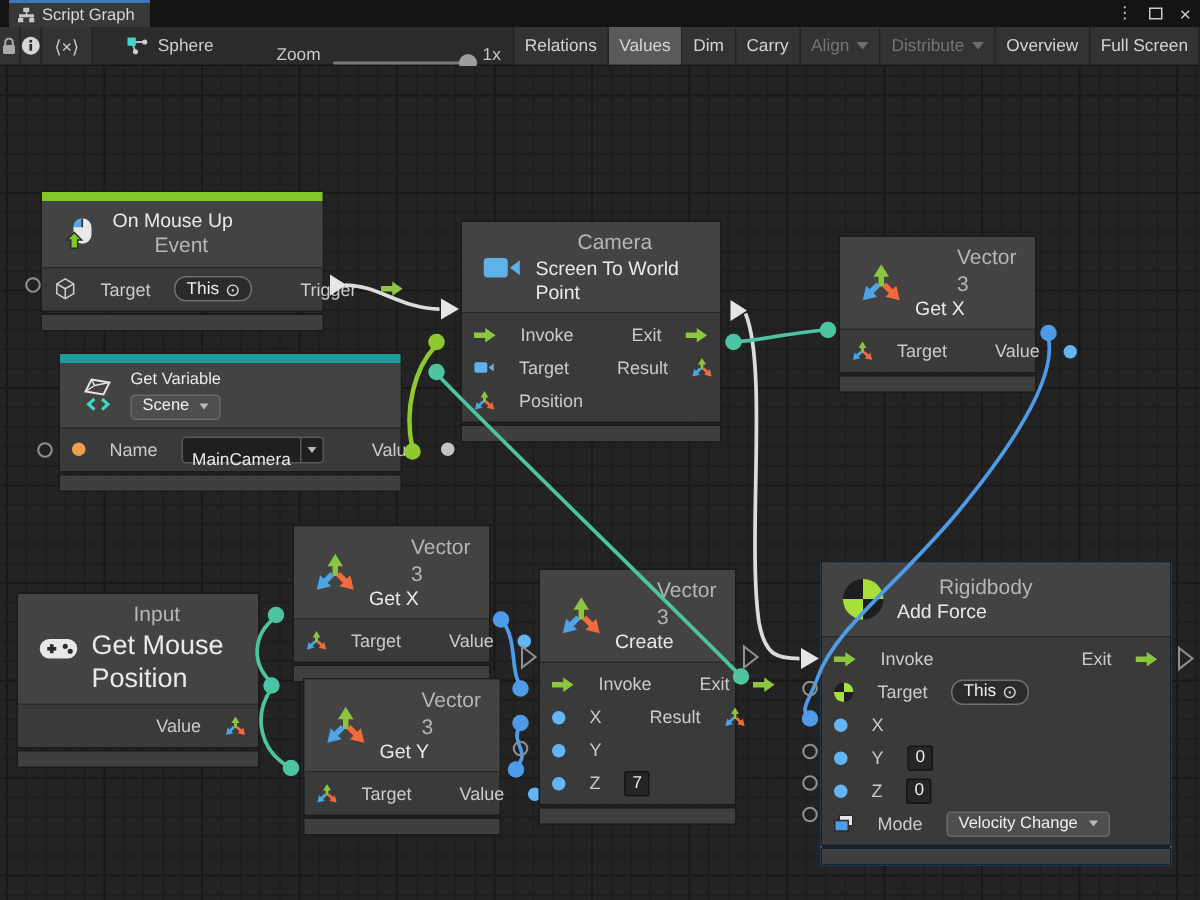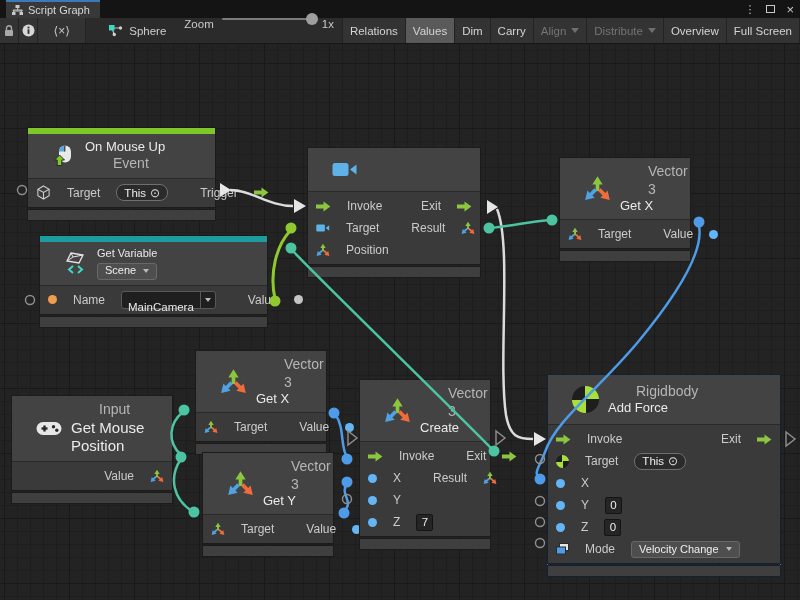--- a/index.html
+++ b/index.html
@@ -16,21 +16,21 @@
   .win-controls .kebab { font-size:11px; line-height:1; }
   .win-controls .maxbox { width:9px; height:8px; border:1px solid #C9C9C9; display:inline-block; }
   .win-controls .closex { font-size:13px; line-height:1; }
 
   
   .toolbar { position:absolute; top:18px; left:0; width:800px; height:26px; background:#2B2B2B;
              border-bottom:1px solid #161616; display:flex; align-items:stretch;
              font-size:11.5px; color:#D4D4D4; }
   .tool-ico { display:flex; align-items:center; justify-content:center; border-right:1px solid #232323; background:#333; }
   .graph-chip { display:flex; align-items:center; gap:6px; padding:0 10px 0 22px; color:#CFCFCF; }
-  .zoom-group { display:flex; align-items:flex-start; gap:8px; padding:0 8px; color:#C9C9C9; }
+  .zoom-group { display:flex; align-items:flex-end; gap:8px; padding:0 8px; color:#C9C9C9;margin-left:24px; }
   .zoom-track { position:relative; width:92px; height:2px; background:#7B7B7B; border-radius:1px; }
   .zoom-handle { position:absolute; right:-4px; top:-5px; width:12px; height:12px; border-radius:50%; background:#9E9E9E; }
   .tbtn { display:flex; align-items:center; justify-content:center; gap:5px; padding:0 7px;
           background:#333333; border-right:1px solid #232323; white-space:nowrap; }
   .tbtn.active { background:#5A5A5A; }
   .tbtn.disabled { color:#747474; }
   .caret { width:0; height:0; border-left:4px solid transparent; border-right:4px solid transparent;
            border-top:5px solid #B9B9B9; display:inline-block; }
   .caret.dim { border-top-color:#6E6E6E; }
   .caret.sm { border-left-width:3.5px; border-right-width:3.5px; border-top-width:4.5px; }
@@ -43,21 +43,21 @@
              linear-gradient(90deg, #191919 1px, transparent 1px),
              linear-gradient(#1E1E1E 1px, transparent 1px),
              linear-gradient(90deg, #1E1E1E 1px, transparent 1px);
            background-size: 65px 65px, 65px 65px, 13px 13px, 13px 13px;
            background-position: 0 19px, 4px 0, 0 6px, 4px 0; }
 
   
   .node { position:absolute; font-size:12px; color:#CBCBCB; z-index:2; }
   .node .main { background:#3A3A3A; box-shadow:0 0 0 1px #1B1B1B; }
   .node .bar { height:6px; }
-  .node .head { background:#434343; border-bottom:1px solid #2A2A2A; display:flex; align-items:center; gap:9px; padding:5px 24px; }
+  .node .head { background:#434343; border-bottom:1px solid #2A2A2A; display:flex; align-items:center; gap:9px; padding:5px 14px; }
   .titles { display:flex; flex-direction:column; justify-content:center; line-height:1.25; }
   .cat   { font-size:14px; color:#B5B5B5;margin-left:28px; }
   .title { font-size:13px; color:#EAEAEA; }
   .rows { padding:3px 0; }
   .row  { display:flex; align-items:center; gap:16px; padding:0 8px; height:22px; white-space:nowrap; }
   .row .spacer { flex:1; }
   .node .foot { height:10px; background:#3F3F3F; box-shadow:0 0 0 1px #1B1B1B; margin-top:3px; }
   .node.selected { box-shadow:0 0 0 1px #4A7FBE; }
   .node.selected .main, .node.selected .foot { box-shadow:0 0 0 1px #123; }
 
@@ -269,20 +269,24 @@
 
     <div class="node" style="left:308px; top:104px; width:172px;">
       <div class="main">
         <div class="head" style="min-height:44px">
           <span class="icon">
             <svg width="26" height="17" viewBox="0 0 26 17">
                 <rect x="0.5" y="2" width="16" height="13" rx="2.5" fill="#5FB2E8"></rect>
                 <path d="M18 8.5 L24.5 3.5 V13.5 Z" fill="#5FB2E8"></path>
               </svg>
           </span>
+          <span class="titles">
+            <span class="cat">Camera</span>
+            <span class="title">Screen To World Point</span>
+          </span>
         </div>
         <div class="rows">
           <div class="row">
             <span class="icon">
                 <svg width="15" height="11" viewBox="0 0 15 11">
                   <use href="#flowarrow" fill="#8CC63E"></use>
                 </svg>
               </span>
             <span>Invoke</span>
             <span class="spacer"></span>
@@ -493,21 +497,21 @@
             <svg width="26" height="15" viewBox="0 0 26 15">
                 <rect x="0.5" y="1" width="25" height="13" rx="6.5" fill="#E8E8E8"></rect>
                 <rect x="5.5" y="6.3" width="6" height="2.4" fill="#2A2A2A"></rect>
                 <rect x="7.3" y="4.5" width="2.4" height="6" fill="#2A2A2A"></rect>
                 <circle cx="17.5" cy="5.8" r="1.7" fill="#2A2A2A"></circle>
                 <circle cx="20.8" cy="9.2" r="1.7" fill="#2A2A2A"></circle>
               </svg>
           </span>
           <span class="titles">
             <span class="cat">Input</span>
-            <span class="title" style="font-size:15px">Get Mouse Position</span>
+            <span class="title" style="font-size:18px">Get Mouse Position</span>
           </span>
         </div>
         <div class="rows">
           <div class="row">
             <span class="spacer"></span>
             <span>Value</span>
             <span class="icon">
                 <svg width="14" height="14" viewBox="0 0 22 22">
                   <use href="#v3arrow" transform="translate(11,7)" fill="#8CC63E"></use>
                   <use href="#v3arrow" transform="translate(5.2,16.2) rotate(-135)" fill="#4FA3E3"></use>

